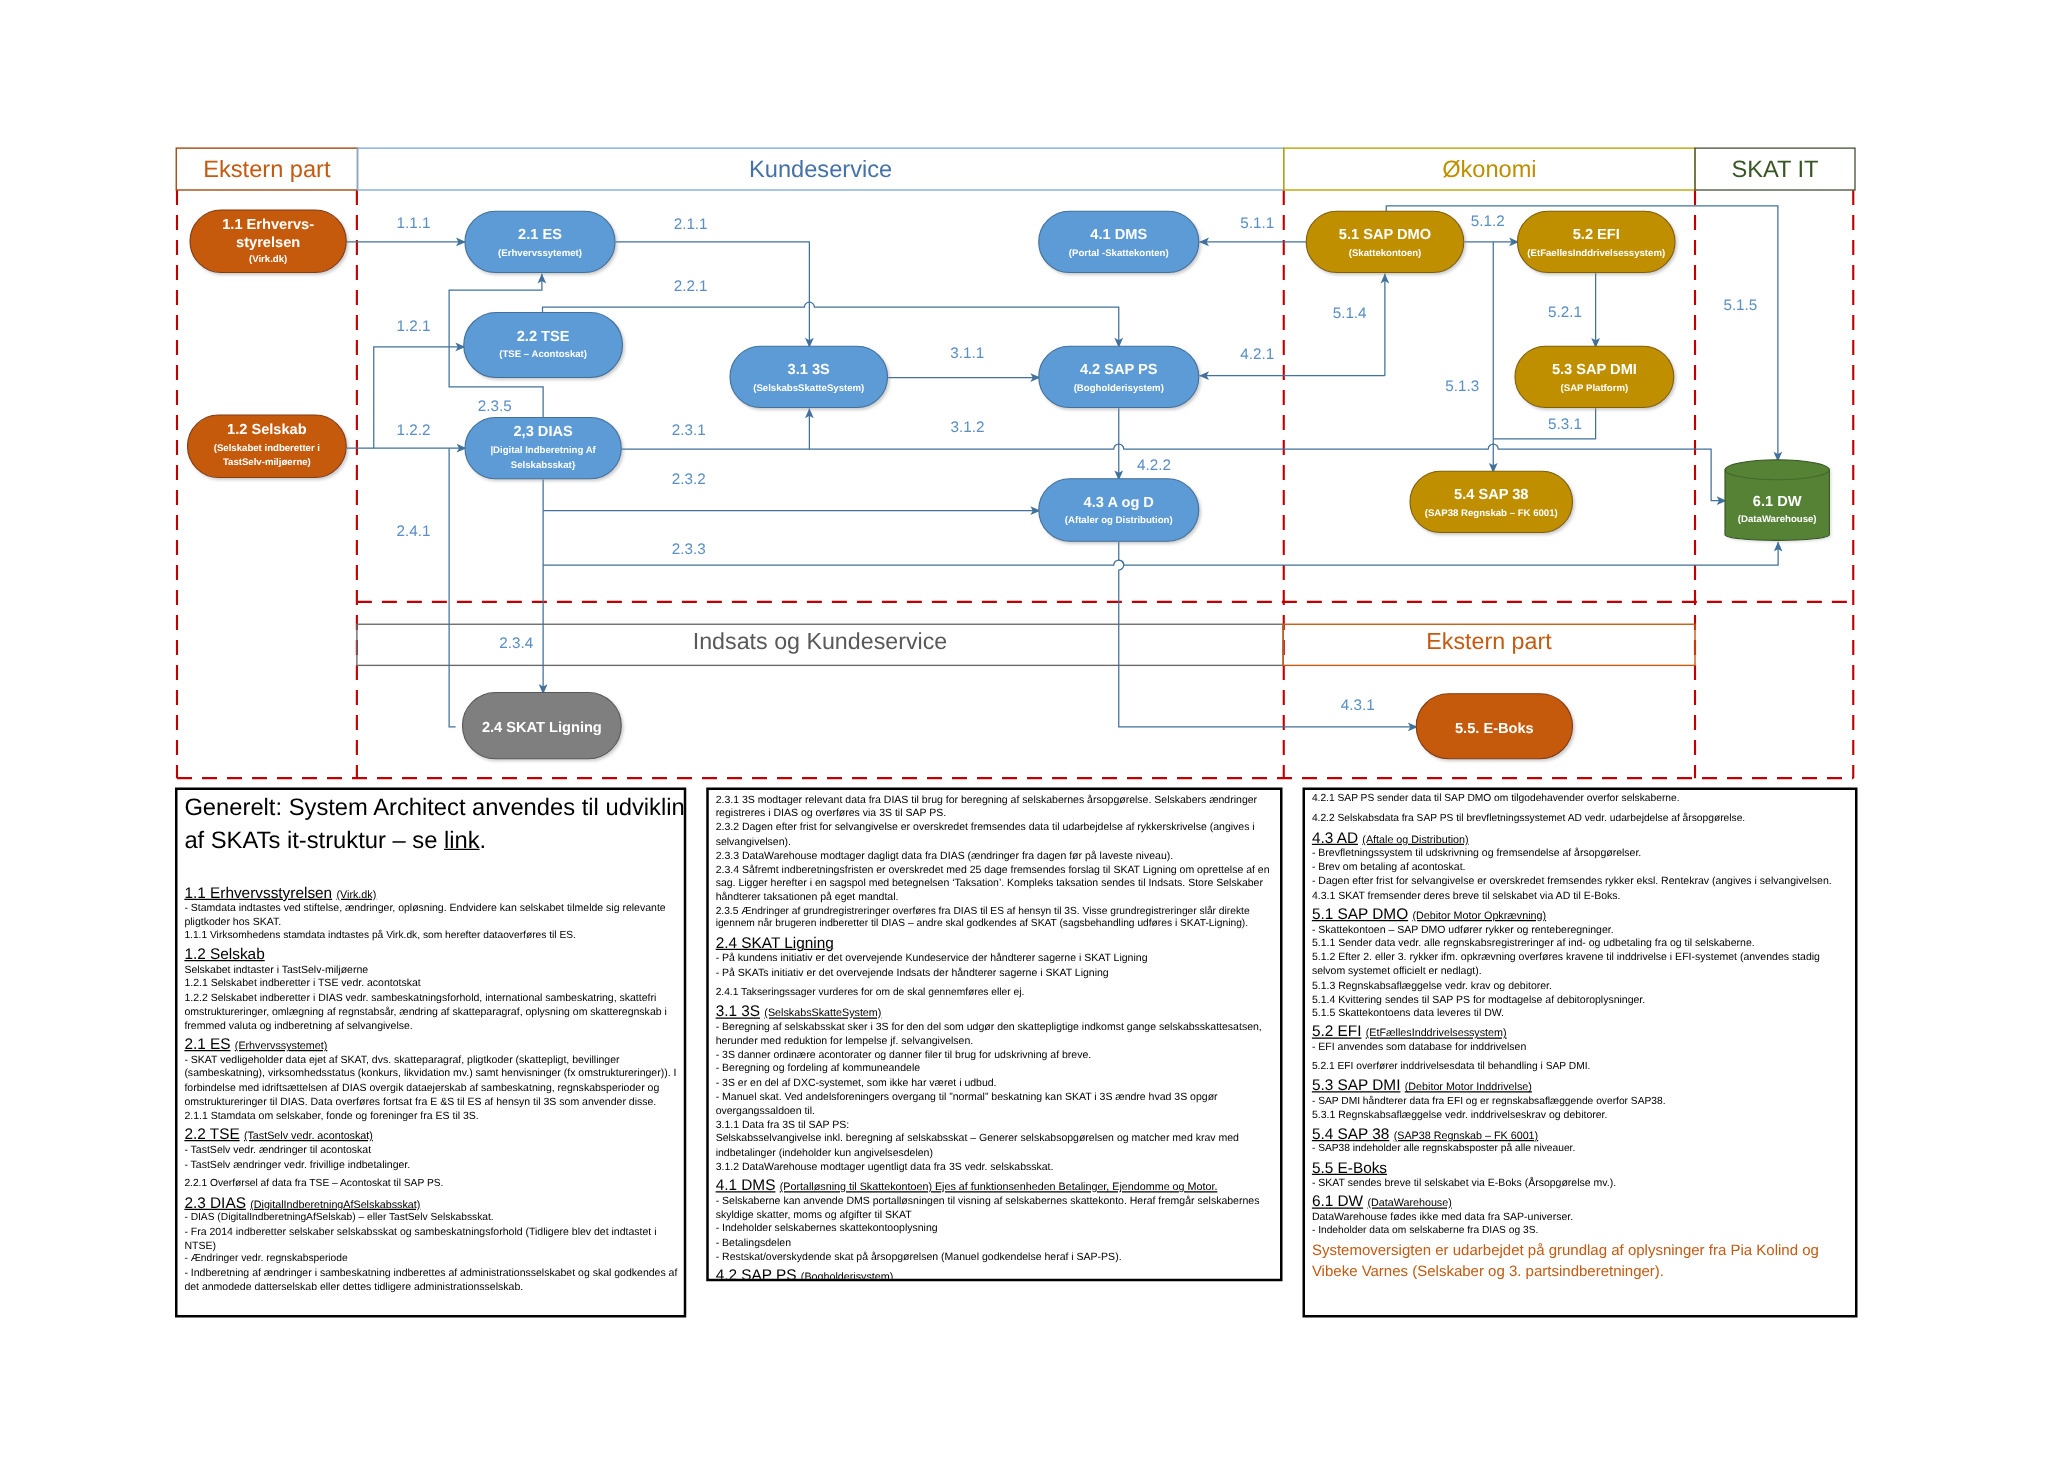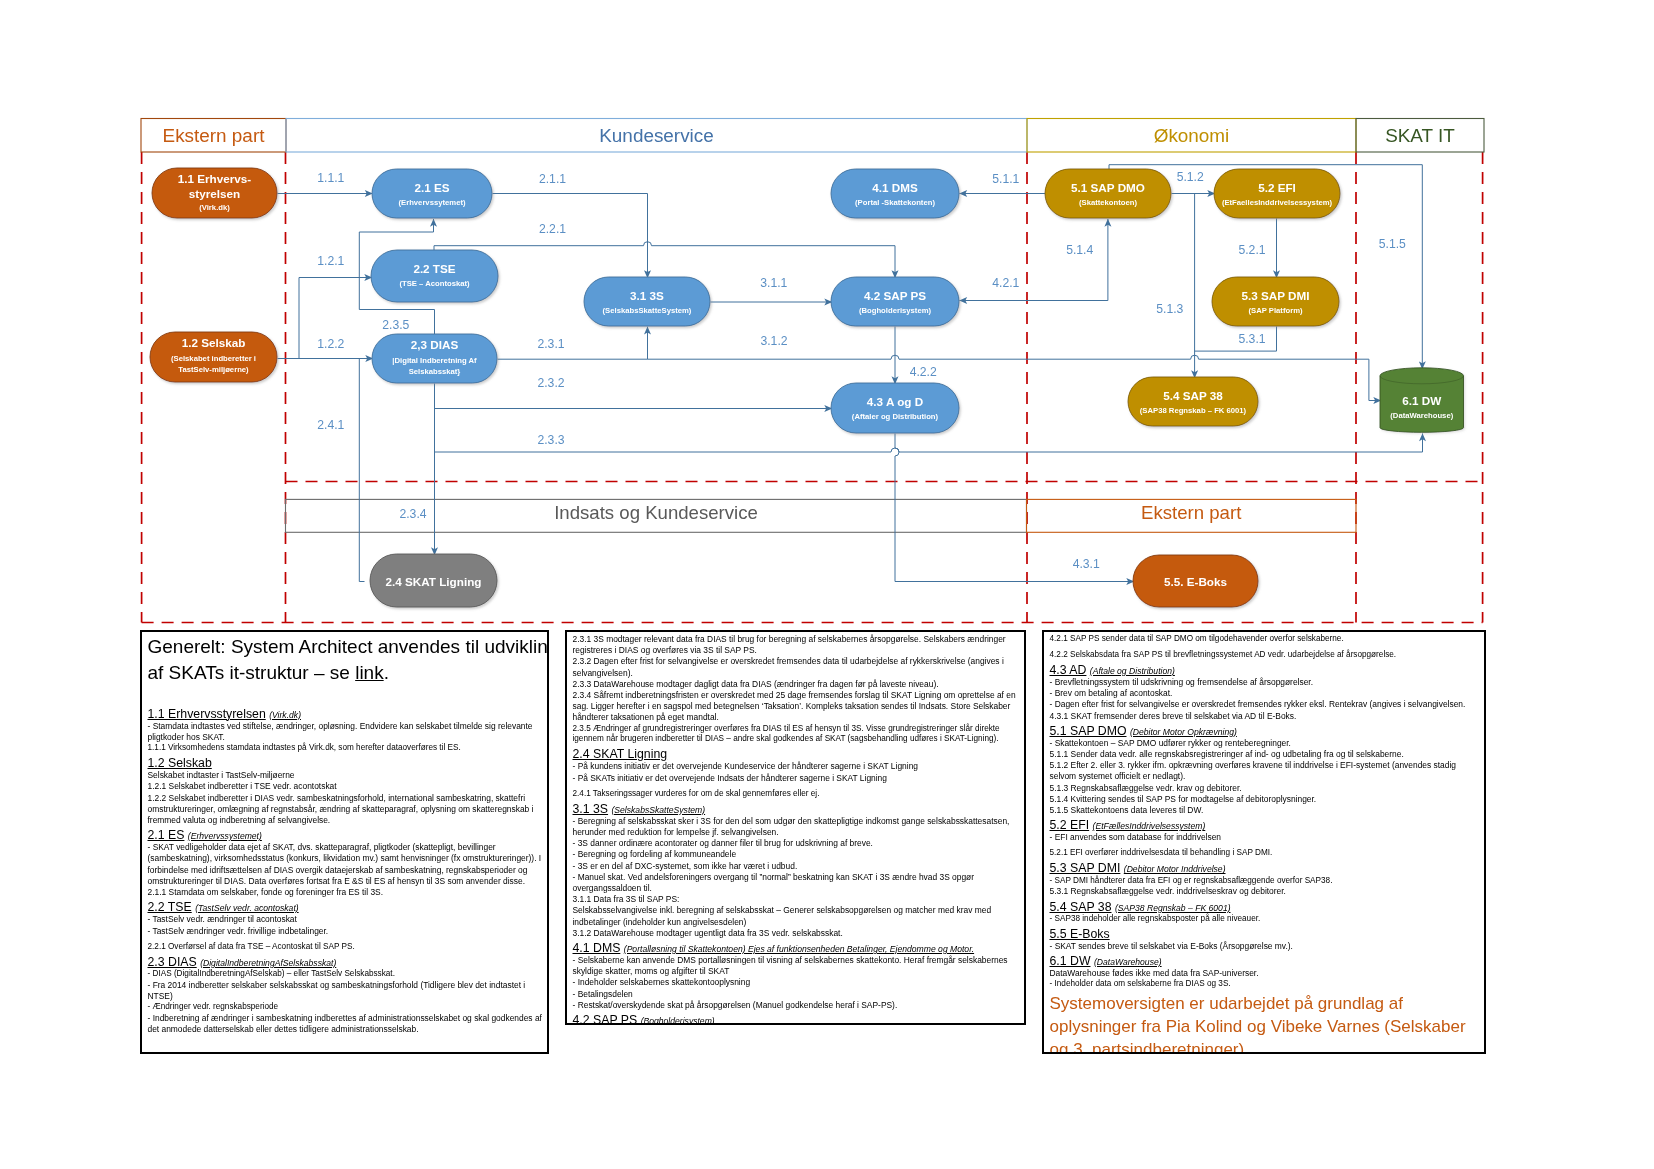--- a/index.html
+++ b/index.html
@@ -6,24 +6,24 @@
   html,body{margin:0;padding:0;background:#ffffff;}
   body{width:1654px;height:1169px;font-family:"Liberation Sans",sans-serif;overflow:hidden;}
   #page{position:relative;width:1654px;height:1169px;background:#fff;}
   svg.diagram{position:absolute;left:0;top:0;}
   svg text{font-family:"Liberation Sans",sans-serif;}
   .panel{position:absolute;border:2px solid #000;background:#fff;box-sizing:border-box;color:#000;overflow:hidden;}
   .inner{position:absolute;left:5.5px;top:2px;transform-origin:left top;}
   .big{font-size:19px;line-height:1.36;white-space:nowrap;}
   .hd{font-size:12.3px;line-height:1.15;margin-top:2px;white-space:nowrap;}
   .hd u{text-decoration:underline;}
-  .hd .pp{font-size:8.6px;font-style:italic;}
+  .hd .pp{font-size:8.6px;}
   .tx{font-size:8.42px;line-height:1.33;}
   .sm{font-size:8.2px;line-height:1.33;}
-  .or{font-size:17px;color:#C55A11;line-height:1.36;margin-top:2px;}
+  .or{font-size:12px;color:#C55A11;line-height:1.36;margin-top:2px;}
   .gap{height:19px;}
   .gap2{height:5px;}
 </style>
 </head>
 <body>
 
 <div id="page">
 <svg class="diagram" width="1654" height="1169" viewBox="0 0 1654 1169">
 <defs>
 <marker id="ar" markerWidth="9" markerHeight="7.4" refX="8.1" refY="3.7" orient="auto" markerUnits="userSpaceOnUse">

